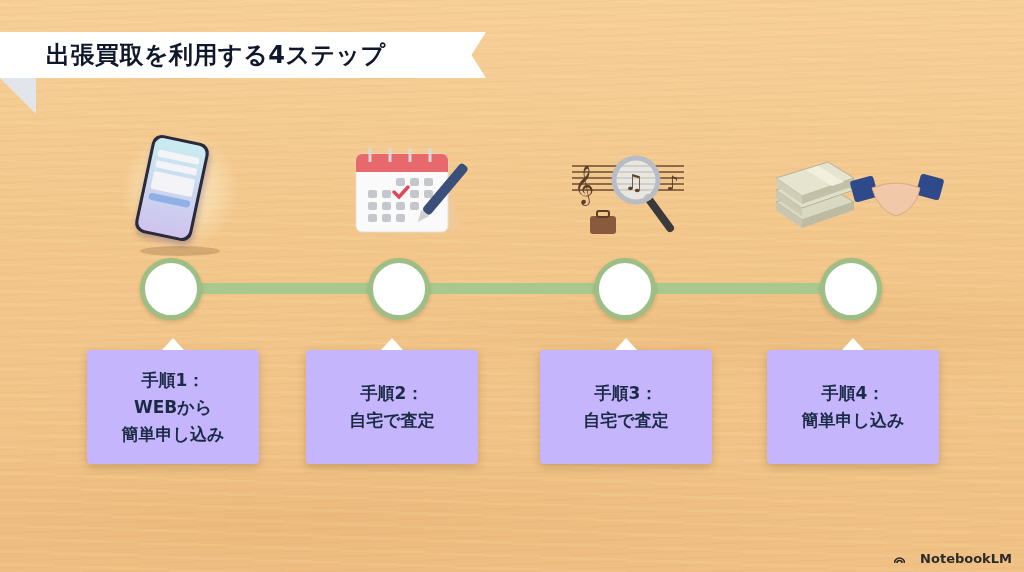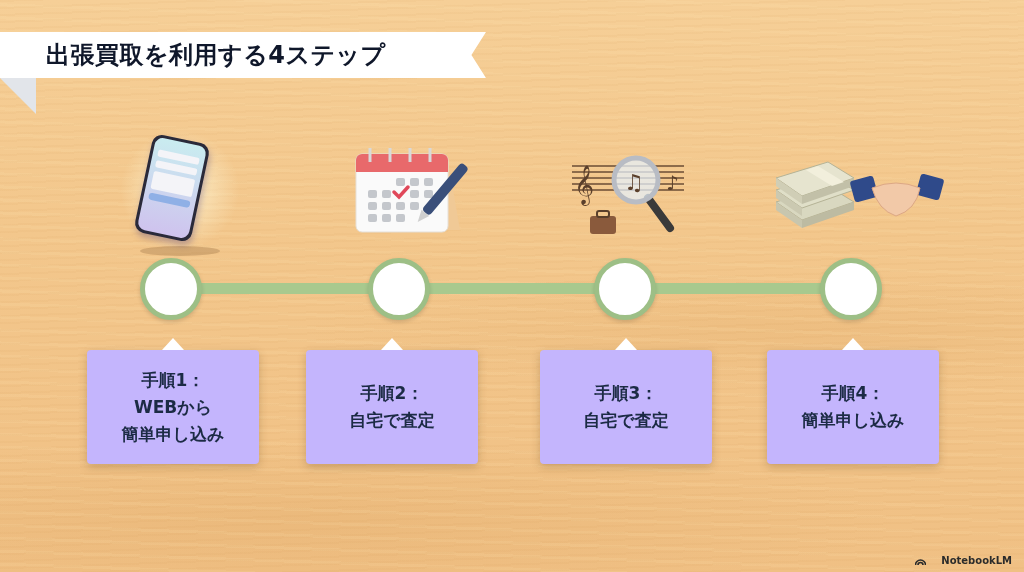--- a/index.html
+++ b/index.html
@@ -77,21 +77,21 @@
     .phone-field { height: 7px; background: #f4f4f8; border-radius: 2px; margin-bottom: 4px; }
     .phone-field.tall { height: 18px; }
     .phone-btn { height: 7px; background: #8fb0e6; border-radius: 3px; margin-top: 3px; }
     .phone-shadow {
       position: absolute; left: 140px; top: 246px; width: 80px; height: 10px;
       border-radius: 50%; background: rgba(120,80,40,0.25);
     }
     
     .footer {
       position: absolute; right: 12px; bottom: 6px; display: flex; align-items: center; gap: 15px;
-      font-size: 10px; font-weight: bold; color: #2b2b2b;
+      font-size: 13px; font-weight: bold; color: #2b2b2b;
     }
   </style>
 </head>
 <body>
 
 <div class="ribbon">
   <span class="ribbon-title">出張買取を利用する4ステップ</span>
 </div>
 <div class="ribbon-fold2"></div>
 

